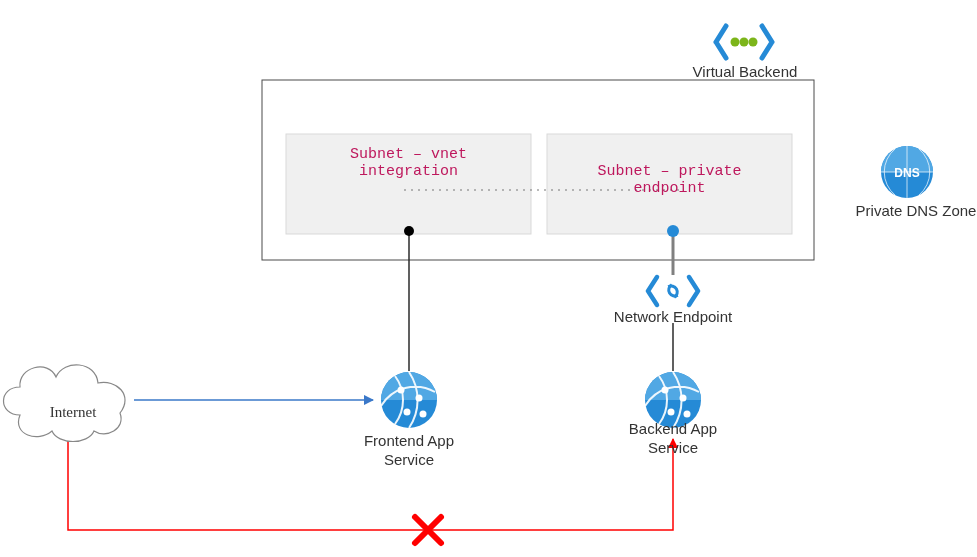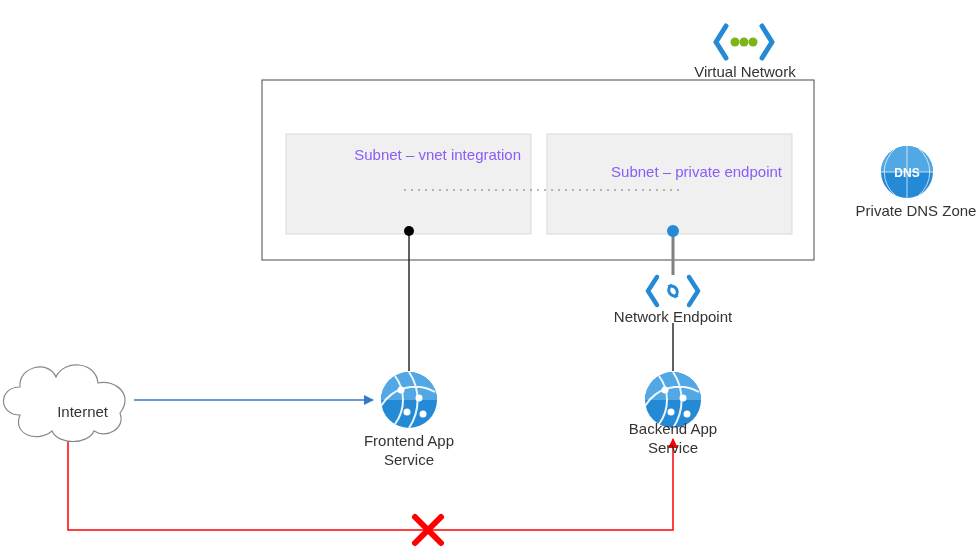--- a/index.html
+++ b/index.html
@@ -21,23 +21,24 @@
   }
   .label {
     position: absolute;
     text-align: center;
     color: #333;
     font-size: 15px;
     line-height: 1.25;
   }
   .subnet-label {
     position: absolute;
-    text-align: right;
-    color: #8b5cf6;
+    text-align: center;
+    color: #be185d;
     font-size: 15px;
+    font-family: Liberation Mono, monospace;
   }
 </style>
 </head>
 <body>
 
 <svg class="canvas" viewBox="0 0 977 557">
   <defs>
     <marker id="arrow-blue" viewBox="0 0 10 10" refX="9" refY="5" markerWidth="7" markerHeight="7" orient="auto">
       <path d="M0,0 L10,5 L0,10 Z" fill="#3a78c9"></path>
     </marker>
@@ -118,26 +119,26 @@
   </g>
 
   <g transform="translate(907,172)">
     <circle cx="0" cy="0" r="26" fill="#258ad6"></circle>
     <path d="M -26 0 A 26 26 0 0 1 26 0" fill="#51a8e4"></path>
     <path d="M -26 0 L 26 0 M 0 -26 L 0 26 M -12 -23 A 30 30 0 0 0 -12 23 M 12 -23 A 30 30 0 0 1 12 23" stroke="#fff" stroke-width="1" fill="none" opacity="0.7"></path>
     <text x="0" y="5" text-anchor="middle" fill="#fff" font-size="12" font-weight="600" font-family="Segoe UI, Arial">DNS</text>
   </g>
 </svg>
 
-<div class="label" style="left:680px; top:63px; width:130px;">Virtual Network</div>
+<div class="label" style="left:680px; top:63px; width:130px;">Virtual Backend</div>
 
 <div class="subnet-label" style="left:296px; top:146px; width:225px;">Subnet – vnet integration</div>
 <div class="subnet-label" style="left:557px; top:146px; width:225px;margin-top:17px;">Subnet – private endpoint</div>
 
-<div class="label" style="left:38px; top:403px; width:70px; text-align:right;">Internet</div>
+<div class="label" style="left:38px; top:403px; width:70px; text-align:center;font-family:Liberation Serif, serif;">Internet</div>
 
 <div class="label" style="left:344px; top:432px; width:130px; white-space:pre-line;">Frontend App
 Service</div>
 <div class="label" style="left:608px; top:420px; width:130px; white-space:pre-line;">Backend App
 Service</div>
 
 <div class="label" style="left:608px; top:308px; width:130px;">Network Endpoint</div>
 
 <div class="label" style="left:842px; top:202px; width:130px;margin-left:9px;">Private DNS Zone</div>
 

